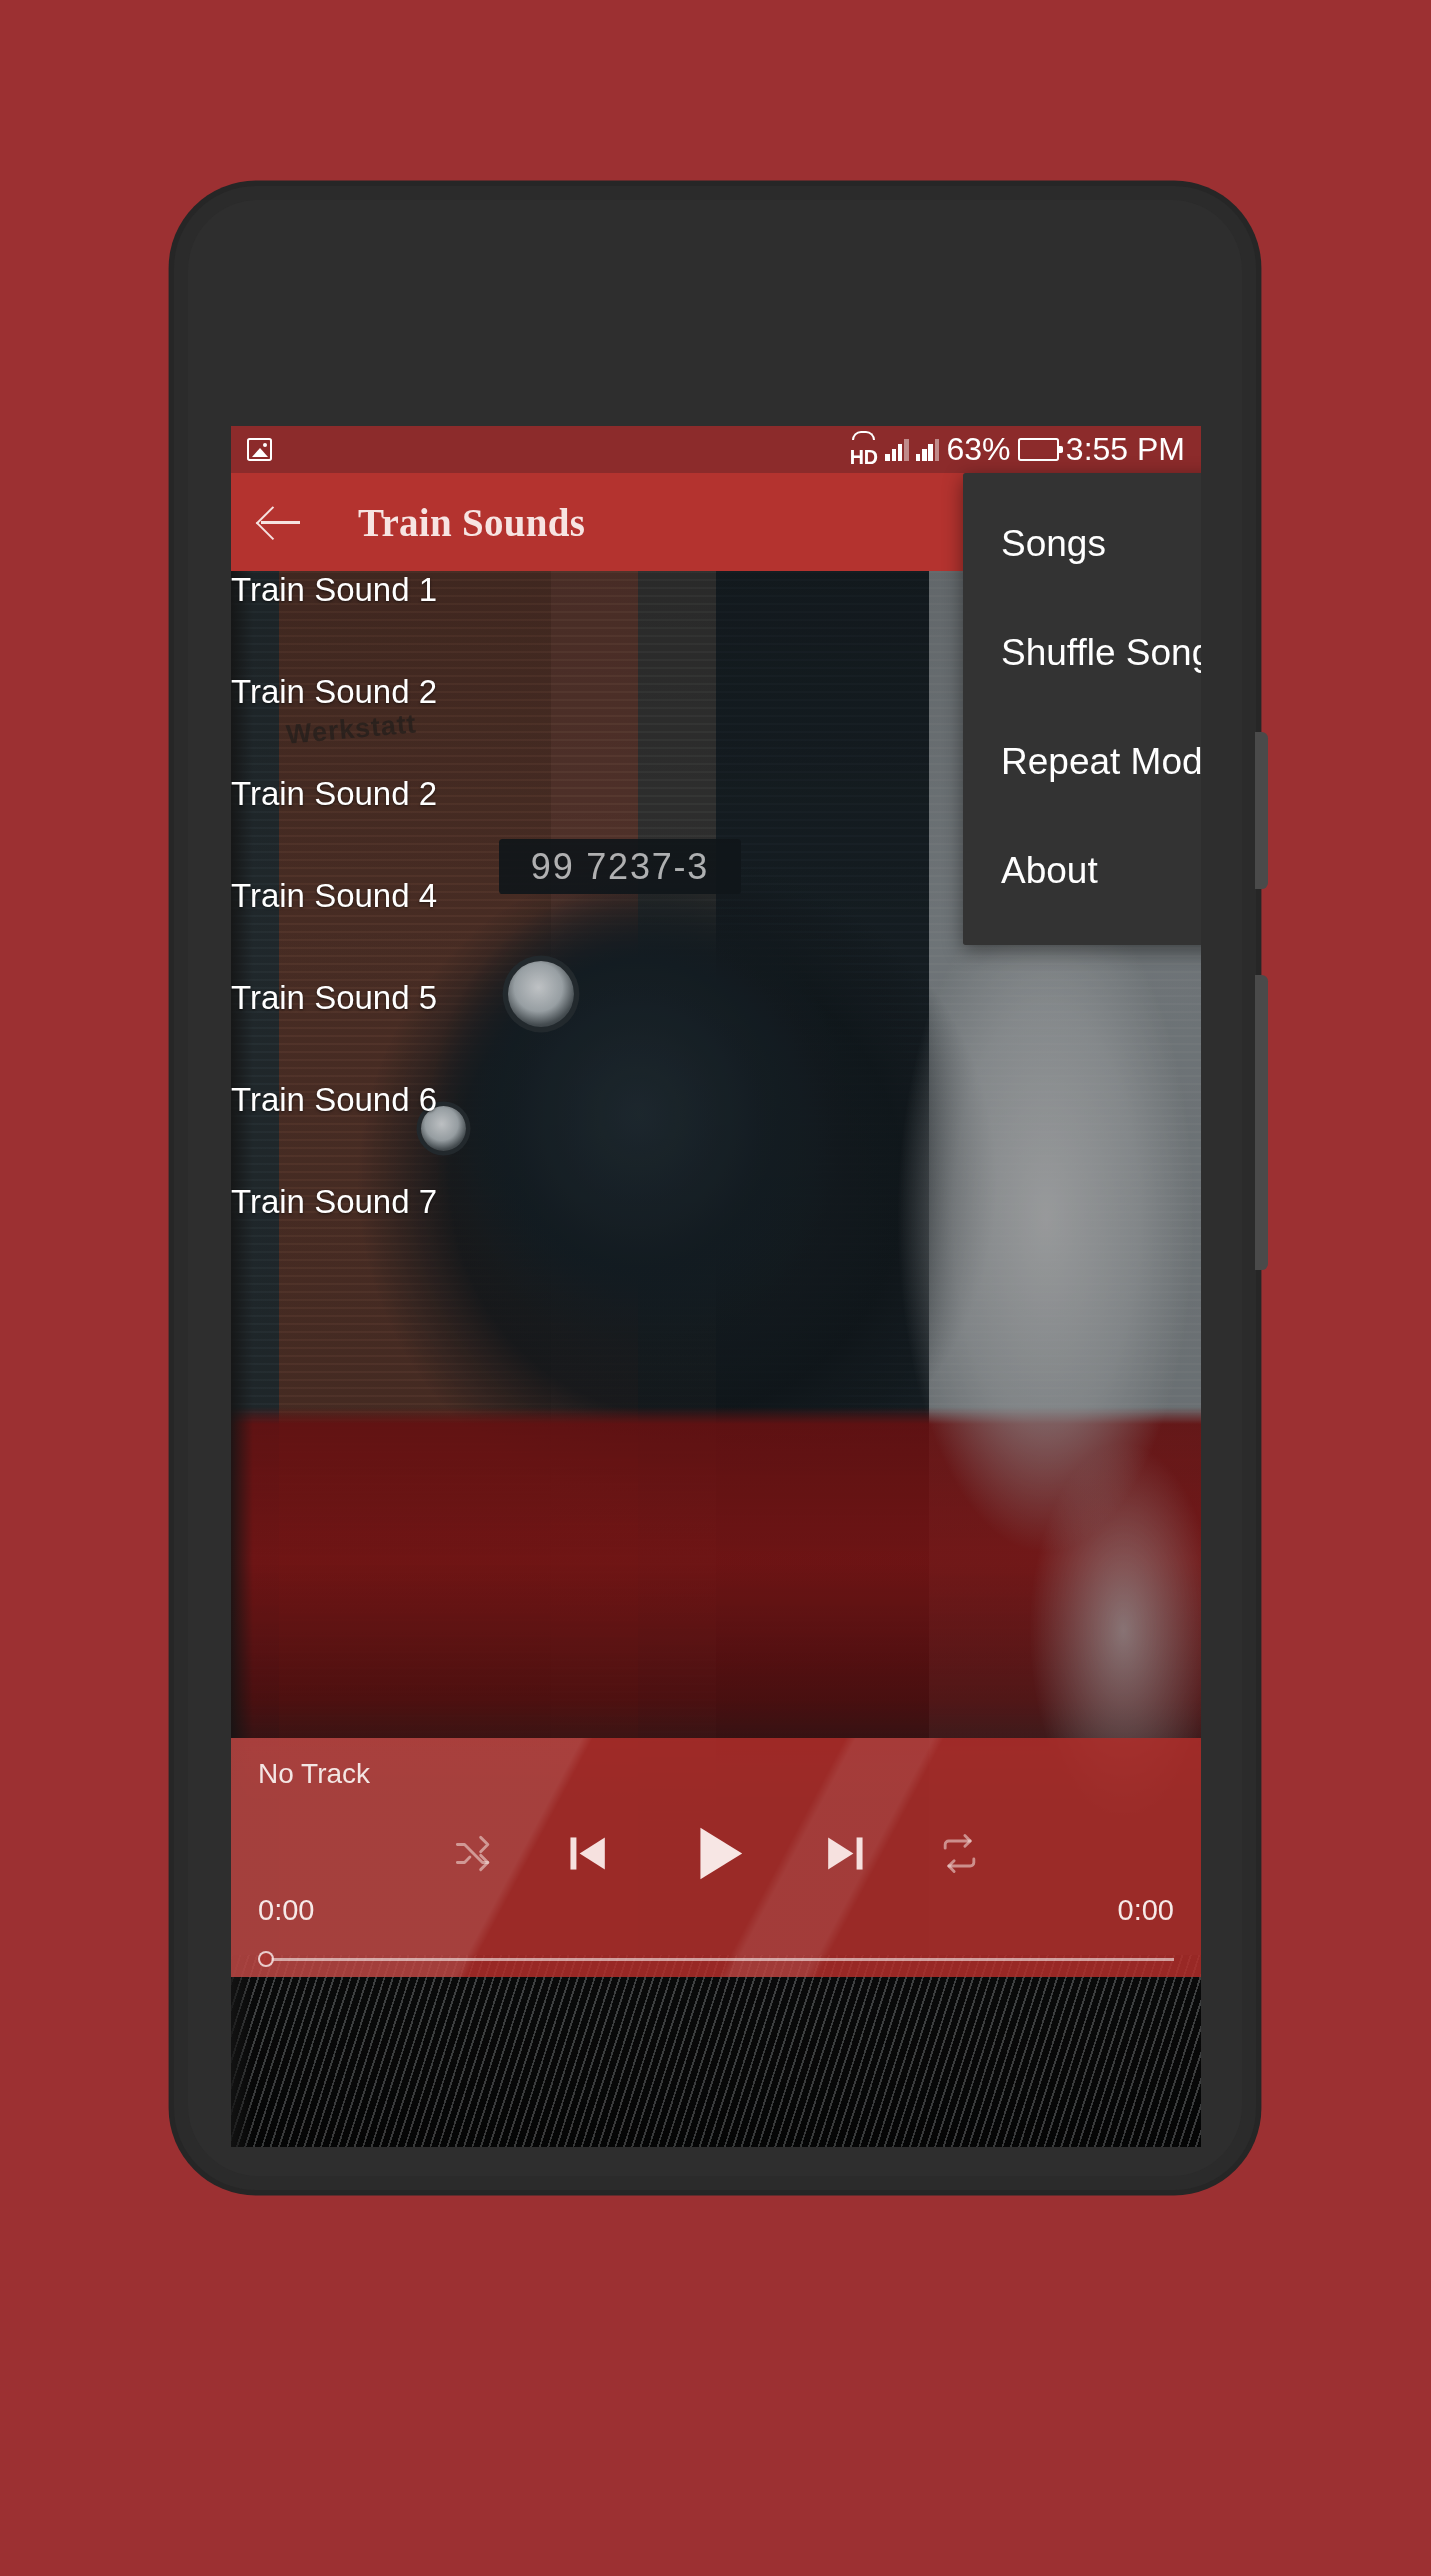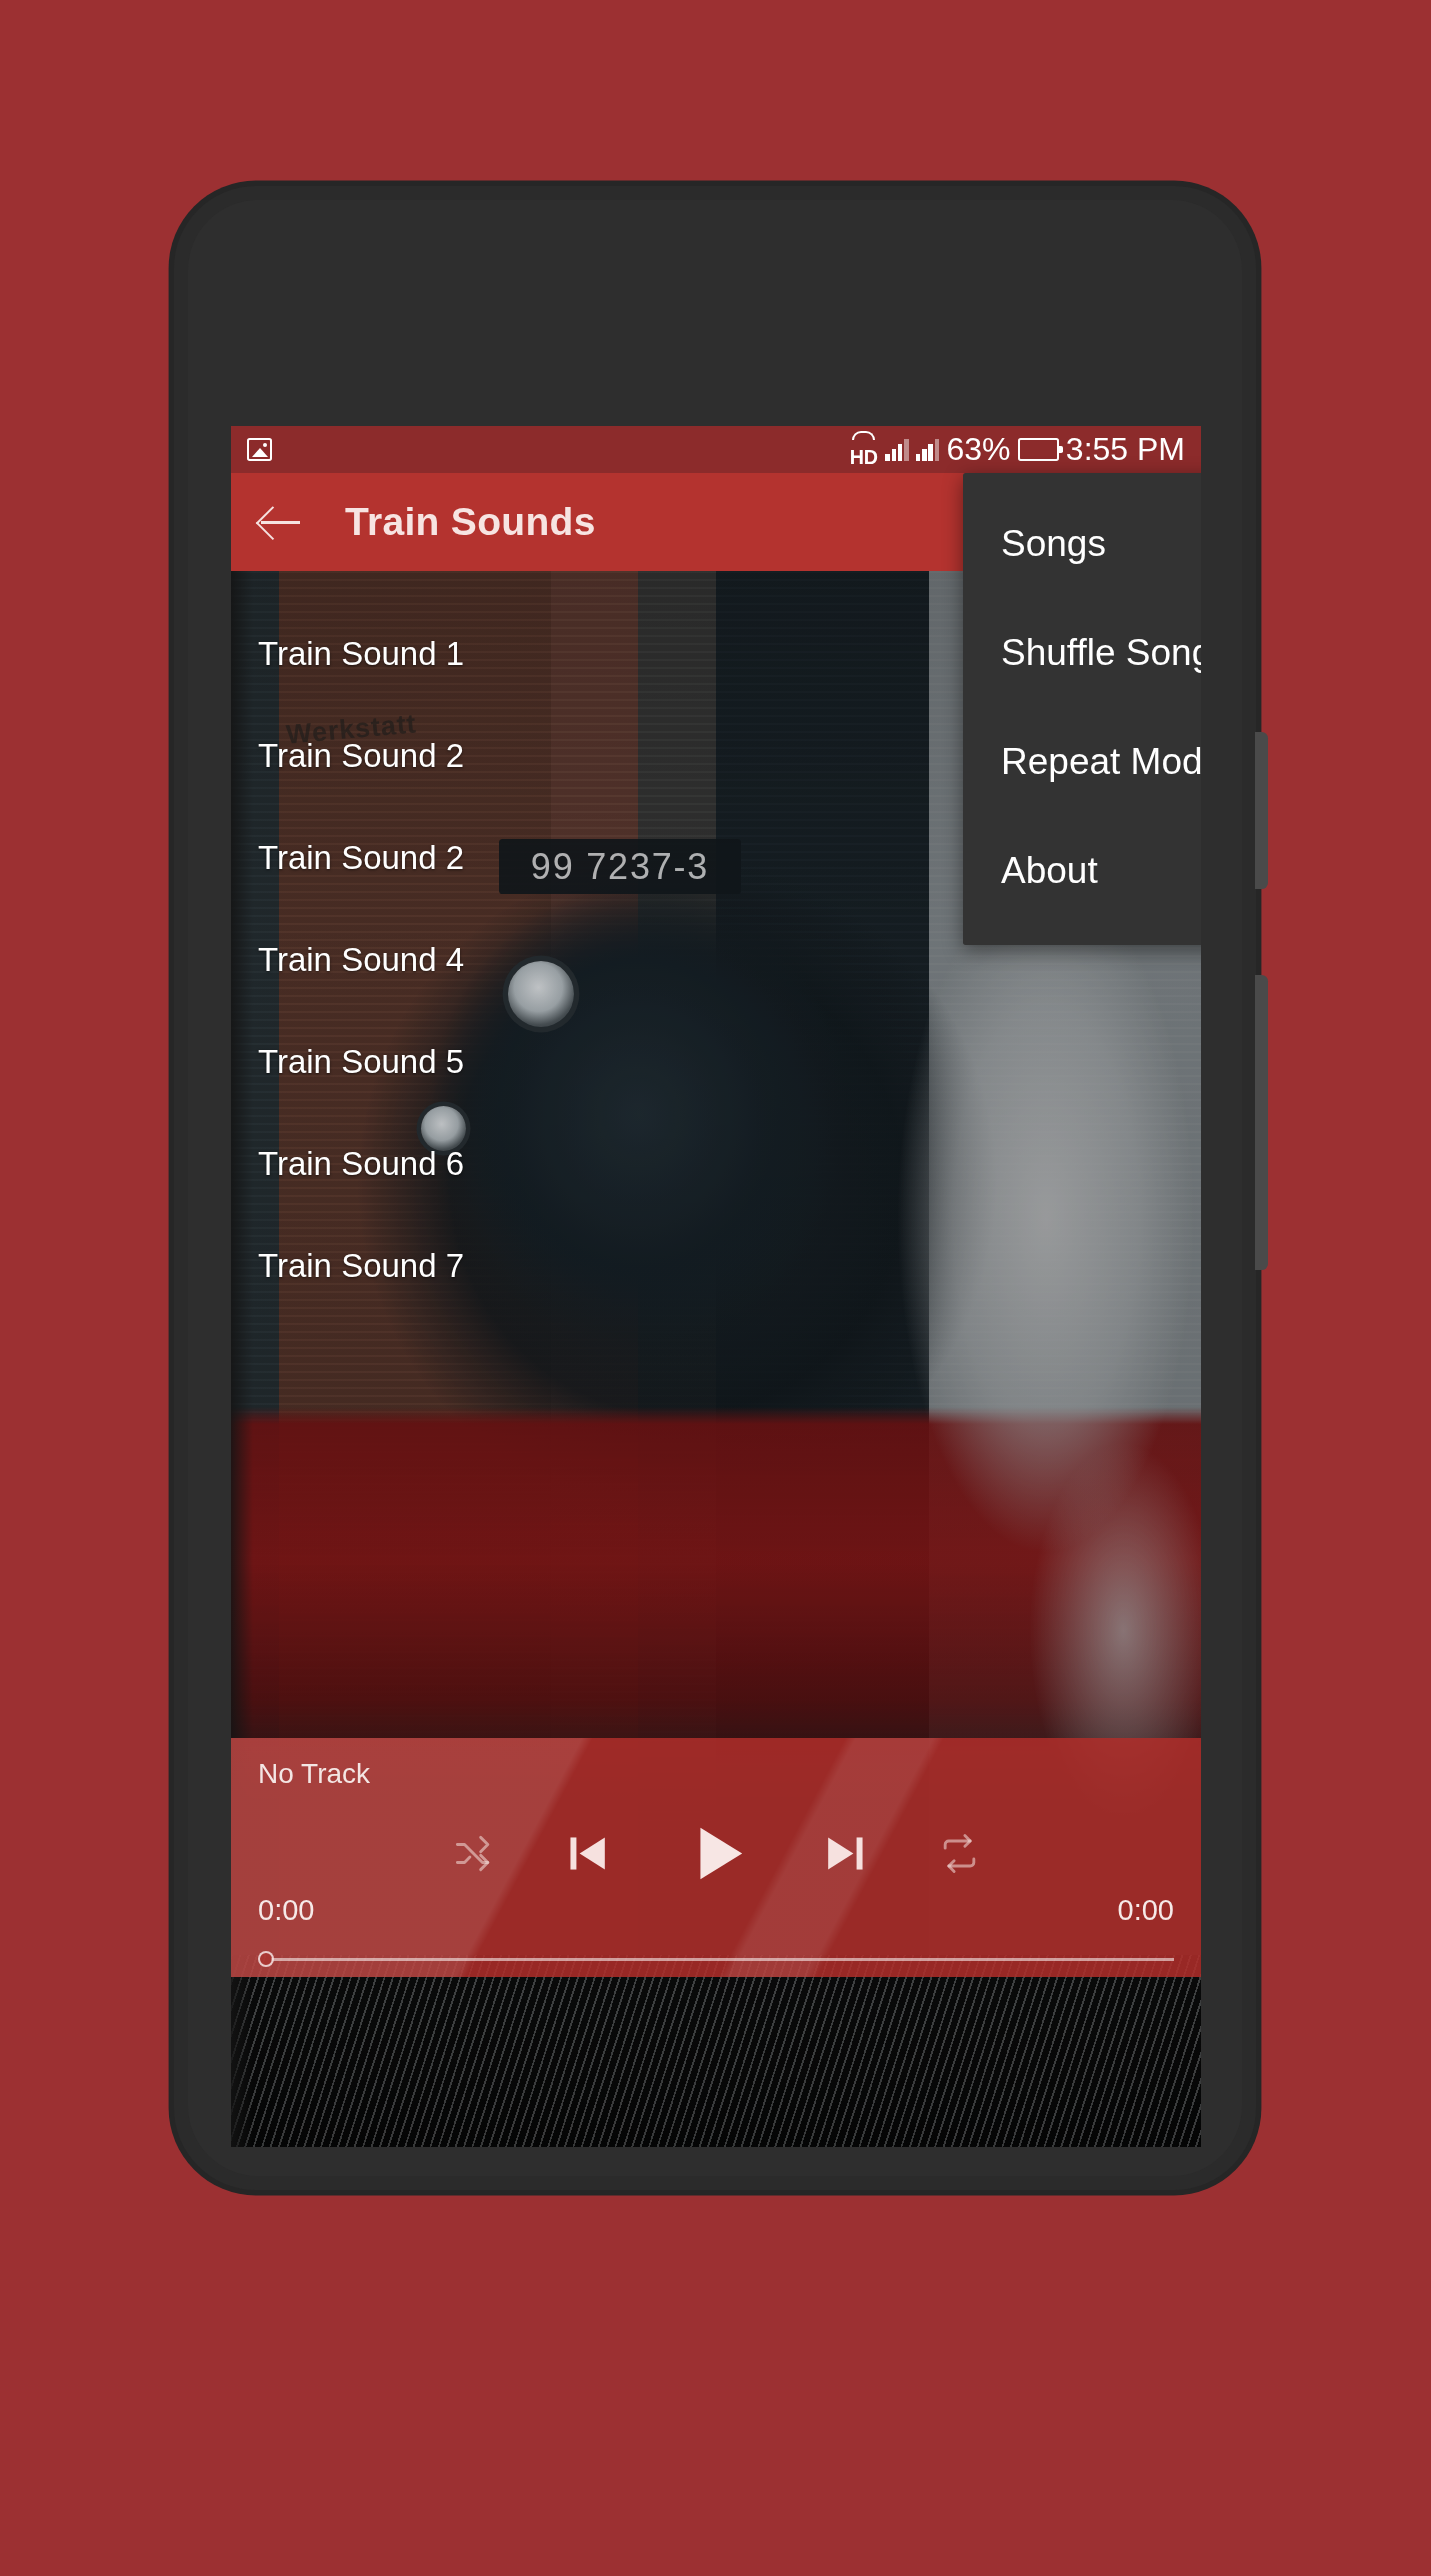--- a/index.html
+++ b/index.html
@@ -236,38 +236,38 @@
   }
   .back-arrow::before {
     content:""; position:absolute; left: 5.4px; top: 24px; width: 39px; height: 2.7px; background:#f6e2e0;
   }
   .back-arrow::after {
     content:""; position:absolute; left: 5.4px; top: 14.3px; width: 21.5px; height: 21.5px;
     border-left: 2.7px solid #f6e2e0; border-bottom: 2.7px solid #f6e2e0;
     transform: rotate(45deg);
   }
   .app-title {
-    margin-left: 39px;
+    margin-left: 52px;
     font-size: 39px;
     font-weight: bold;
     letter-spacing: 0.3px;
     color: #f7e4e2;
+    font-family: Liberation Serif, serif;
   }
 
   
   .track-list {
     position: absolute;
     left: 0; top: 145px; right: 0;
     bottom: 313px;
   }
   .track-item {
     height: 102px;
     display: flex;
-    align-items: flex-end;
-    padding-left: 27px;
+    align-items: flex-start;
     box-sizing: border-box;
     color: #ffffff;
     font-size: 33px;
     text-shadow: 0 0.9px 2.7px rgba(0,0,0,.55);
     cursor: pointer;
   }
 
   
   .player {
     position: absolute;

